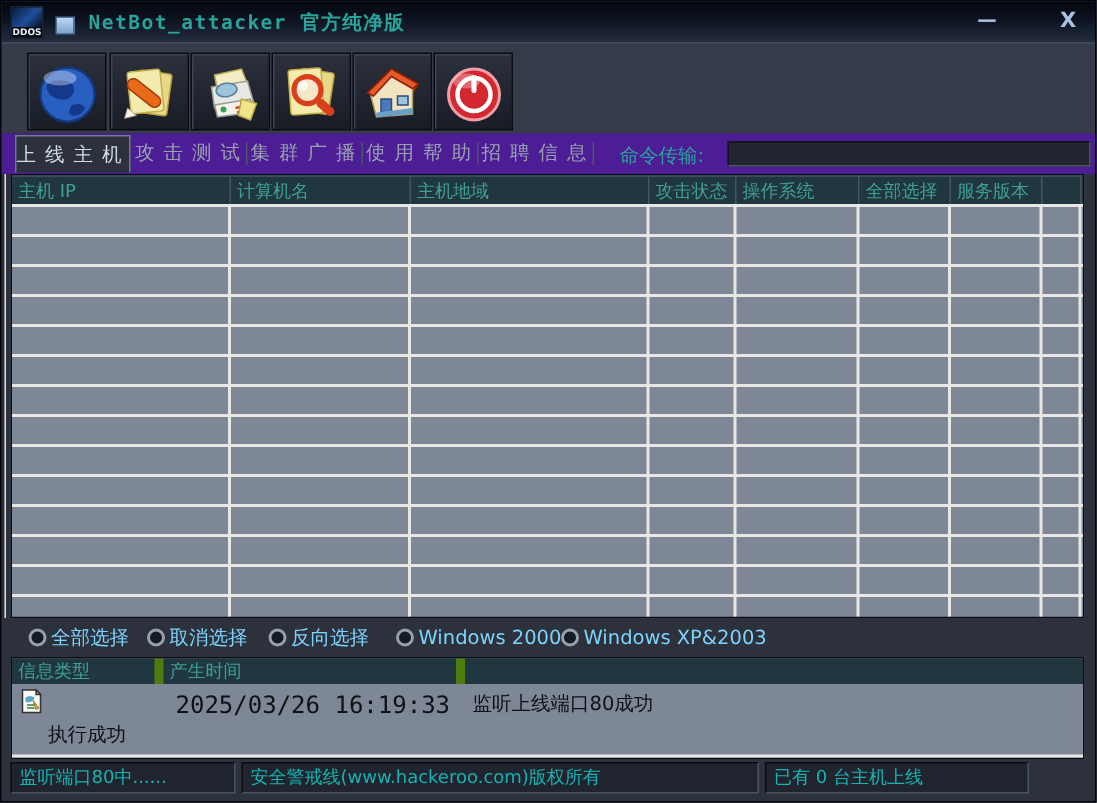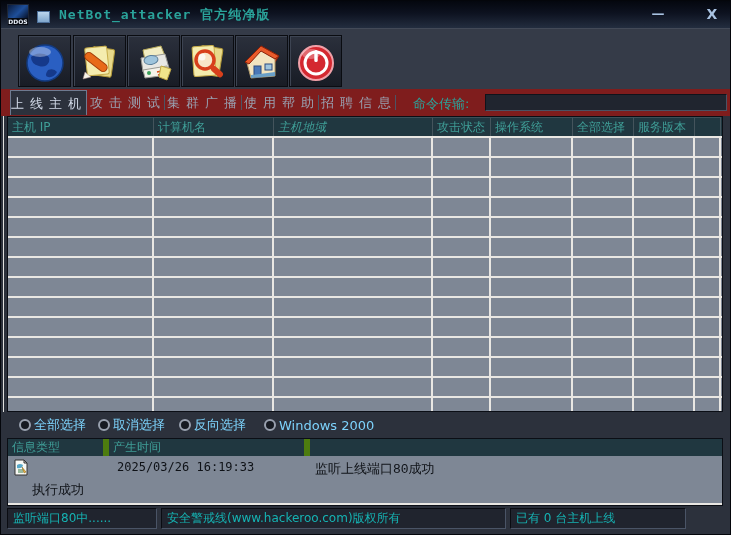--- a/index.html
+++ b/index.html
@@ -22,21 +22,21 @@
   .caption-btn.close{left:700px;font-size:14px;}
 
   
   .toolbar{position:absolute;left:0;top:27px;width:731px;height:61px;background:#353b48;border-top:1px solid #434a58;}
   .tool-btn{position:absolute;top:6px;width:53px;height:52px;padding:0;cursor:pointer;
     background:linear-gradient(180deg,#2b303c,#181c25);border:1px solid #0a0c11;
     box-shadow:inset 1px 1px 0 #3d4452;}
   .tool-btn svg{display:block;margin:4px auto 0;}
 
   
-  .tabbar{position:absolute;left:0;top:88px;width:731px;height:27px;background:#7f1d1d;}
+  .tabbar{position:absolute;left:0;top:88px;width:731px;height:27px;background:#4c1d95;}
   .tab{position:absolute;top:1px;height:25px;line-height:25px;text-align:center;
     font-size:13px;letter-spacing:6px;color:#99a1b1;cursor:pointer;white-space:nowrap;}
   .tab.active{color:#d2dae8;border:1px solid #6f7a90;border-bottom:none;background:#2c313c;}
   .tabsep{position:absolute;top:6px;width:1px;height:15px;background:#4c5464;}
   .cmd-label{position:absolute;left:412px;top:6px;font-size:13px;color:#2aa39a;}
   .cmd-input{position:absolute;left:484px;top:5px;width:242px;height:17px;
     background:#20252f;border:1px solid #10131b;border-bottom-color:#4a5364;border-right-color:#4a5364;
     color:#cfe3e0;font-size:12px;padding:0 3px;outline:none;}
 
   
@@ -58,22 +58,22 @@
   .radio-label{font-size:13px;color:#7dd3fc;white-space:nowrap;}
 
   
   .info-panel{position:absolute;left:6px;top:437px;width:716px;height:68px;border:1px solid #0b0e15;background:#7e8795;}
   .ip-header{position:absolute;left:0;top:0;width:714px;height:17px;display:flex;background:#203740;}
   .ip-hcell{height:17px;line-height:16px;font-size:12px;color:#3f9e97;padding-left:4px;
     border-right:6px solid #4d7c0f;overflow:hidden;white-space:nowrap;}
   .ip-body{position:absolute;left:0;top:17px;width:714px;height:49px;background:#7e8795;border-bottom:2px solid #e9e7e3;}
   .ip-row{position:absolute;left:0;top:2px;width:714px;height:20px;font-size:13px;color:#0e1116;cursor:default;}
   .ip-row .cell-type{position:absolute;left:24px;top:2px;margin-top:21px;}
-  .ip-row .cell-time{position:absolute;left:109px;top:2px;font-family:"DejaVu Sans Mono","DejaVu Sans",monospace;font-size:12px;}
-  .ip-row .cell-content{position:absolute;left:307px;top:2px;font-family:Liberation Mono, monospace;}
+  .ip-row .cell-time{position:absolute;left:109px;top:2px;font-family:"DejaVu Sans Mono","DejaVu Sans",monospace;font-size:16px;}
+  .ip-row .cell-content{position:absolute;left:307px;top:2px;}
   .ip-row svg{position:absolute;left:5px;top:1px;}
 
   
   .statusbar{position:absolute;left:0;top:507px;width:731px;height:22px;background:#2c313c;}
   .status-cell{position:absolute;top:0;height:21px;line-height:19px;background:#20242e;
     border:1px solid #0a0c12;border-bottom-color:#4a5466;border-right-color:#4a5466;
     color:#15b3b3;font-size:12px;padding:0 5px;white-space:nowrap;overflow:hidden;}
   .status-cell.s1{left:6px;width:150px;}
   .status-cell.s2{left:160px;width:345px;}
   .status-cell.s3{left:509px;width:176px;}
@@ -178,21 +178,21 @@
     <div class="tabsep" style="left:394px"></div>
     <span class="cmd-label">命令传输:</span>
     <input class="cmd-input" type="text" value="" style="">
   </div>
 
   <div class="edge-highlight-left"></div>
   <div class="main-table">
     <div class="mt-header" id="mt-header">
         <div class="mt-hcell" style="width: 146px;">主机 IP</div>
         <div class="mt-hcell" style="width: 120px;">计算机名</div>
-        <div class="mt-hcell" style="width: 159px; font-style: italic;">主机地域</div>
+        <div class="mt-hcell" style="width: 159px;">主机地域</div>
         <div class="mt-hcell" style="width: 58px;">攻击状态</div>
         <div class="mt-hcell" style="width: 82px;">操作系统</div>
         <div class="mt-hcell" style="width: 61px;">全部选择</div>
         <div class="mt-hcell" style="width: 61px;">服务版本</div>
         <div class="mt-hcell" style="width: 26px;"></div>
       </div>
     <div class="mt-body" id="mt-body">
         <div class="mt-col" style="width: 146px;"></div>
         <div class="mt-col" style="width: 120px;"></div>
         <div class="mt-col" style="width: 159px;"></div>
@@ -214,20 +214,24 @@
         <span class="radio-label">取消选择</span>
       </div>
       <div class="radio-group" style="left: 178px;">
         <span class="radio"></span>
         <span class="radio-label">反向选择</span>
       </div>
       <div class="radio-group" style="left: 263px;">
         <span class="radio"></span>
         <span class="radio-label">Windows 2000</span>
       </div>
+      <div class="radio-group" style="left: 373px;">
+        <span class="radio"></span>
+        <span class="radio-label">Windows XP&amp;2003</span>
+      </div>
     </div>
 
   <div class="info-panel">
     <div class="ip-header">
       <div class="ip-hcell" style="width:101px">信息类型</div>
       <div class="ip-hcell" style="width:201px">产生时间</div>
     </div>
     <div class="ip-body">
       <div class="ip-row">
         <svg width="15" height="17" viewBox="0 0 15 17">

